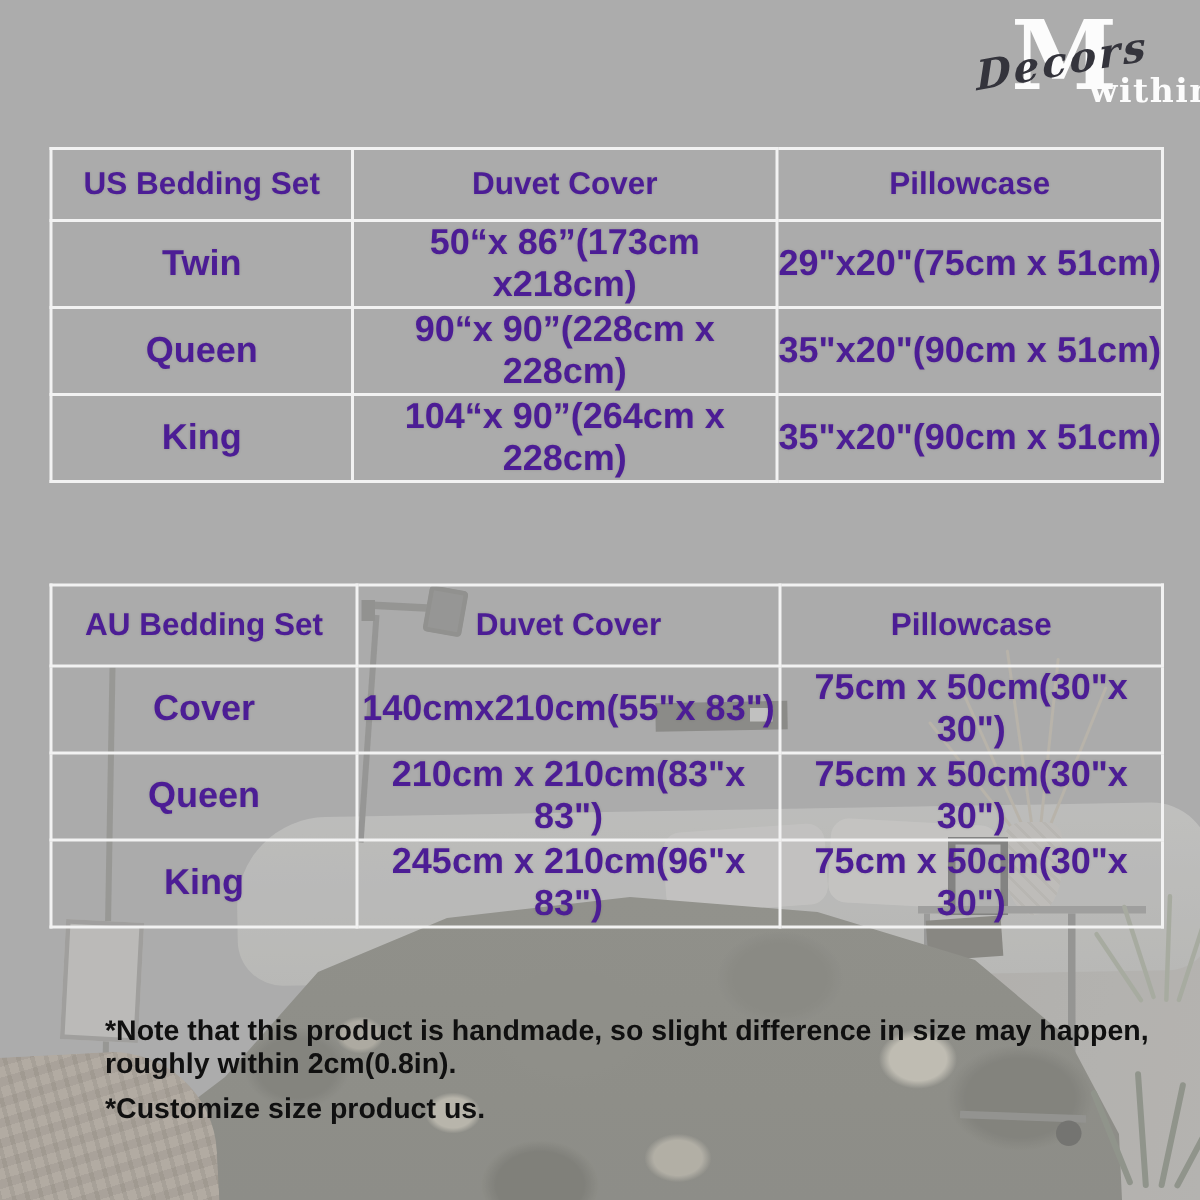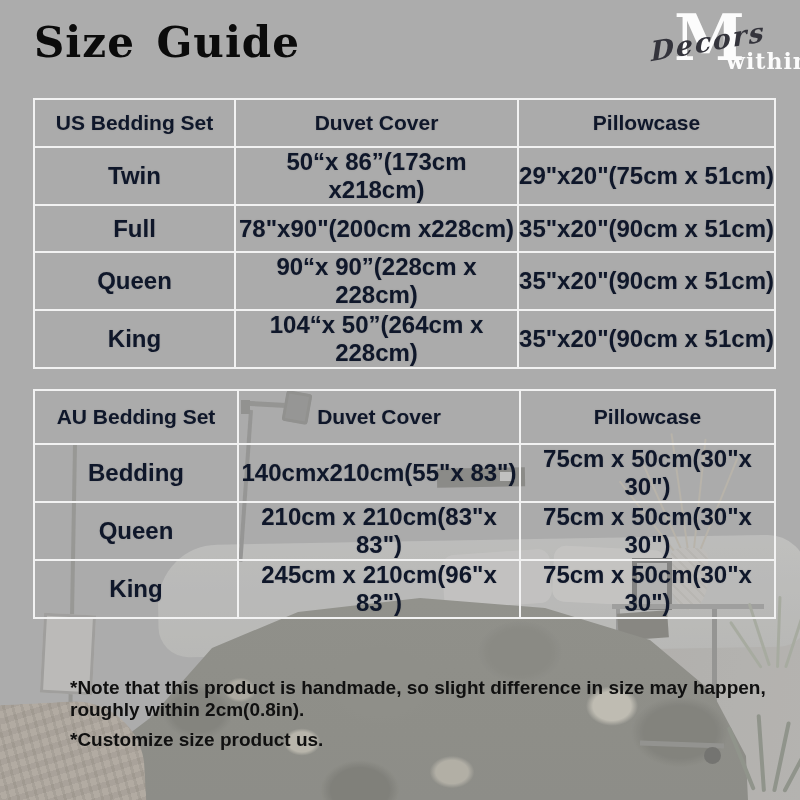--- a/index.html
+++ b/index.html
@@ -82,21 +82,21 @@
         font-size:64px;line-height:1;color:#fcfcfc;}
   .logo .script{position:absolute;left:2px;top:16px;
         font-family:"DejaVu Serif","Liberation Serif",serif;font-style:italic;font-weight:bold;
         font-size:27px;letter-spacing:2px;color:#34343c;
         transform:rotate(-10deg) skewX(-8deg);}
   .logo .suffix{position:absolute;left:78px;top:38px;
         font-family:"DejaVu Serif","Liberation Serif",serif;font-weight:bold;
         font-size:22px;letter-spacing:1px;color:#fcfcfc;}
   table.size{position:absolute;left:33px;border-collapse:collapse;table-layout:fixed;}
   table.size td,table.size th{border:2px solid #f2f2f2;text-align:center;vertical-align:middle;
-        color:#0f172a;font-weight:bold;padding:0;background:rgba(168,168,168,0.10);
+        color:#4c1d95;font-weight:bold;padding:0;background:rgba(168,168,168,0.10);
         text-shadow:0 0 2px rgba(0,0,0,0.12);}
   table.size th{font-size:21px;}
   table.size td{font-size:24px;}
   #us-table{top:98px;width:735px;}
   #us-table th{height:46px;}
   #us-table td{height:45px;}
   #au-table{top:389px;width:735px;}
   #au-table th{height:52px;}
   #au-table td{height:51px;}
   .notes{position:absolute;left:34px;top:677px;width:756px;color:#101010;
@@ -140,21 +140,20 @@
     <div class="ph wheel"></div>
     <div class="ph leaf l1"></div>
     <div class="ph leaf l2"></div>
     <div class="ph leaf l3"></div>
     <div class="ph leaf l4"></div>
     <div class="ph leanpic"></div>
     <div class="ph basket"></div>
     <div class="ph veil"></div>
   </div>
 
-  <div class="title">Size Guide</div>
 
   <div class="logo">
     <span class="initial">M</span>
     <span class="script">Decors</span>
     <span class="suffix">within</span>
   </div>
 
   <table class="size" id="us-table">
     <thead>
       <tr>
@@ -163,48 +162,43 @@
         <th style="width:255px">Pillowcase</th>
       </tr>
     </thead>
     <tbody>
       <tr>
         <td>Twin</td>
         <td>50“x 86”(173cm x218cm)</td>
         <td>29"x20"(75cm x 51cm)</td>
       </tr>
       <tr>
-        <td>Full</td>
-        <td>78"x90"(200cm x228cm)</td>
-        <td>35"x20"(90cm x 51cm)</td>
-      </tr>
-      <tr>
         <td>Queen</td>
         <td>90“x 90”(228cm x 228cm)</td>
         <td>35"x20"(90cm x 51cm)</td>
       </tr>
       <tr>
         <td>King</td>
-        <td>104“x 50”(264cm x 228cm)</td>
+        <td>104“x 90”(264cm x 228cm)</td>
         <td>35"x20"(90cm x 51cm)</td>
       </tr>
     </tbody>
   </table>
 
   <table class="size" id="au-table">
     <thead>
       <tr>
         <th style="width:202px">AU Bedding Set</th>
         <th style="width:280px">Duvet Cover</th>
         <th style="width:253px">Pillowcase</th>
       </tr>
     </thead>
     <tbody>
       <tr>
-        <td>Bedding</td>
+        <td>Cover</td>
         <td>140cmx210cm(55"x 83")</td>
         <td>75cm x 50cm(30"x 30")</td>
       </tr>
       <tr>
         <td>Queen</td>
         <td>210cm x 210cm(83"x 83")</td>
         <td>75cm x 50cm(30"x 30")</td>
       </tr>
       <tr>
         <td>King</td>

